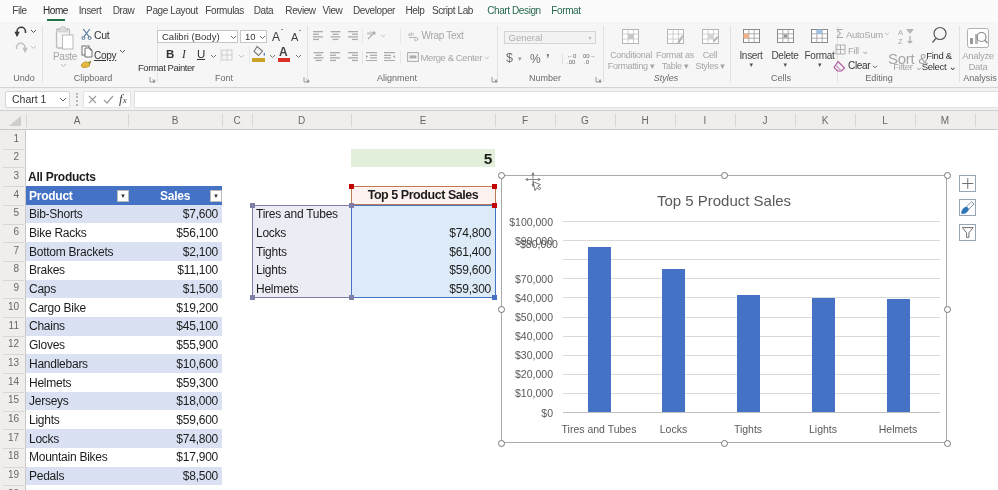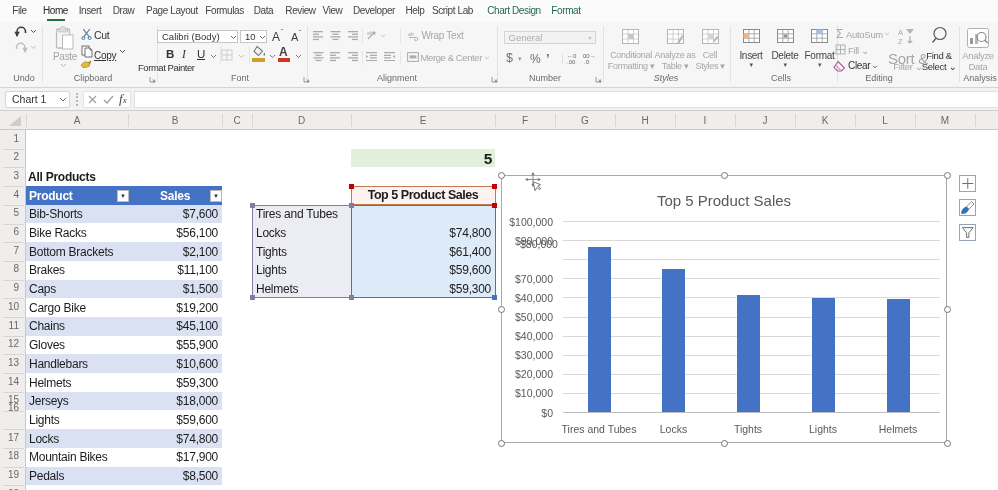--- a/index.html
+++ b/index.html
@@ -47,21 +47,21 @@
 <div class="gs" style="left:41.5px;"></div>
 <div class="gs" style="left:157px;"></div>
 <div class="gs" style="left:307px;"></div>
 <div class="gs" style="left:497px;"></div>
 <div class="gs" style="left:603px;"></div>
 <div class="gs" style="left:729.5px;"></div>
 <div class="gs" style="left:837px;"></div>
 <div class="gs" style="left:958.5px;"></div>
 <div class="gl" style="left:24px;">Undo</div>
 <div class="gl" style="left:93px;">Clipboard</div>
-<div class="gl" style="left:240px;">Font</div>
+<div class="gl" style="left:224px;">Font</div>
 <div class="gl" style="left:397px;">Alignment</div>
 <div class="gl" style="left:545px;">Number</div>
 <div class="gl" style="left:666px;font-style:italic;">Styles</div>
 <div class="gl" style="left:781px;">Cells</div>
 <div class="gl" style="left:879px;">Editing</div>
 <div class="gl" style="left:980px;">Analysis</div>
 <svg class="a" style="left:149px;top:76px;" width="7" height="7" viewBox="0 0 7 7">
       <path d="M1 1 v5 h5 M3.5 3.5 l2.5 2.5 M5.5 3.5 L6 6 L3.5 5.5" stroke="#8f8f8f" stroke-width="0.9" fill="none"></path>
     </svg>
 <svg class="a" style="left:303px;top:76px;" width="7" height="7" viewBox="0 0 7 7">
@@ -244,21 +244,21 @@
       <path d="M0.5 5 H16.5 M0.5 10 H16.5 M6 0.5 V14.5 M11.5 0.5 V14.5" stroke="#c4c4c4" stroke-width="0.8"></path>
       <rect x="6" y="5" width="5.5" height="5" fill="#c7c7c7"></rect>
     </svg>
 <div class="rt gy s9" style="left:631px;top:50px;">Conditional</div>
 <div class="rt gy s9" style="left:631px;top:61px;">Formatting ▾</div>
 <svg class="a" style="left:667px;top:29px;" width="17" height="15" viewBox="0 0 17 15">
       <rect x="0.5" y="0.5" width="16" height="14" fill="#fff" stroke="#b5b5b5"></rect>
       <path d="M0.5 5 H16.5 M0.5 10 H16.5 M6 0.5 V14.5 M11.5 0.5 V14.5" stroke="#c4c4c4" stroke-width="0.8"></path>
       <path d="M10 14 L15 6 l1.5 1 L12 15 Z" fill="#b5b5b5"></path>
     </svg>
-<div class="rt gy s9" style="left:675px;top:50px;">Analyze as</div>
+<div class="rt gy s9" style="left:675px;top:50px;">Format as</div>
 <div class="rt gy s9" style="left:675px;top:61px;">Table ▾</div>
 <svg class="a" style="left:702px;top:29px;" width="17" height="15" viewBox="0 0 17 15">
       <rect x="0.5" y="0.5" width="16" height="14" fill="#fff" stroke="#b5b5b5"></rect>
       <path d="M0.5 5 H16.5 M0.5 10 H16.5 M6 0.5 V14.5 M11.5 0.5 V14.5" stroke="#c4c4c4" stroke-width="0.8"></path>
       <rect x="6" y="5" width="5.5" height="5" fill="#d4d4d4"></rect>
       <path d="M11 12 l4-5 1.5 1 -4 5z" fill="#b5b5b5"></path>
     </svg>
 <div class="rt gy s9" style="left:710px;top:50px;">Cell</div>
 <div class="rt gy s9" style="left:710px;top:61px;">Styles ▾</div>
 <svg class="a" style="left:743px;top:29px;" width="17" height="14" viewBox="0 0 17 14">
@@ -393,21 +393,21 @@
 <div class="rh" style="top:319.5px;">11</div>
 <div class="rs" style="top:317.0px;"></div>
 <div class="rh" style="top:338.2px;">12</div>
 <div class="rs" style="top:335.7px;"></div>
 <div class="rh" style="top:356.9px;">13</div>
 <div class="rs" style="top:354.4px;"></div>
 <div class="rh" style="top:375.6px;">14</div>
 <div class="rs" style="top:373.1px;"></div>
 <div class="rh" style="top:394.3px;">15</div>
 <div class="rs" style="top:391.8px;"></div>
-<div class="rh" style="top:402px;">16</div>
+<div class="rh" style="top:413.0px;">16</div>
 <div class="rs" style="top:410.5px;"></div>
 <div class="rh" style="top:431.7px;">17</div>
 <div class="rs" style="top:429.2px;"></div>
 <div class="rh" style="top:450.4px;">18</div>
 <div class="rs" style="top:447.9px;"></div>
 <div class="rh" style="top:469.1px;">19</div>
 <div class="rs" style="top:466.6px;"></div>
 <div class="rh" style="top:487.8px;">20</div>
 <div class="rs" style="top:485.3px;"></div>
 <div class="cell" style="left:28px;top:169.6px;font-weight:bold;">All Products</div>

